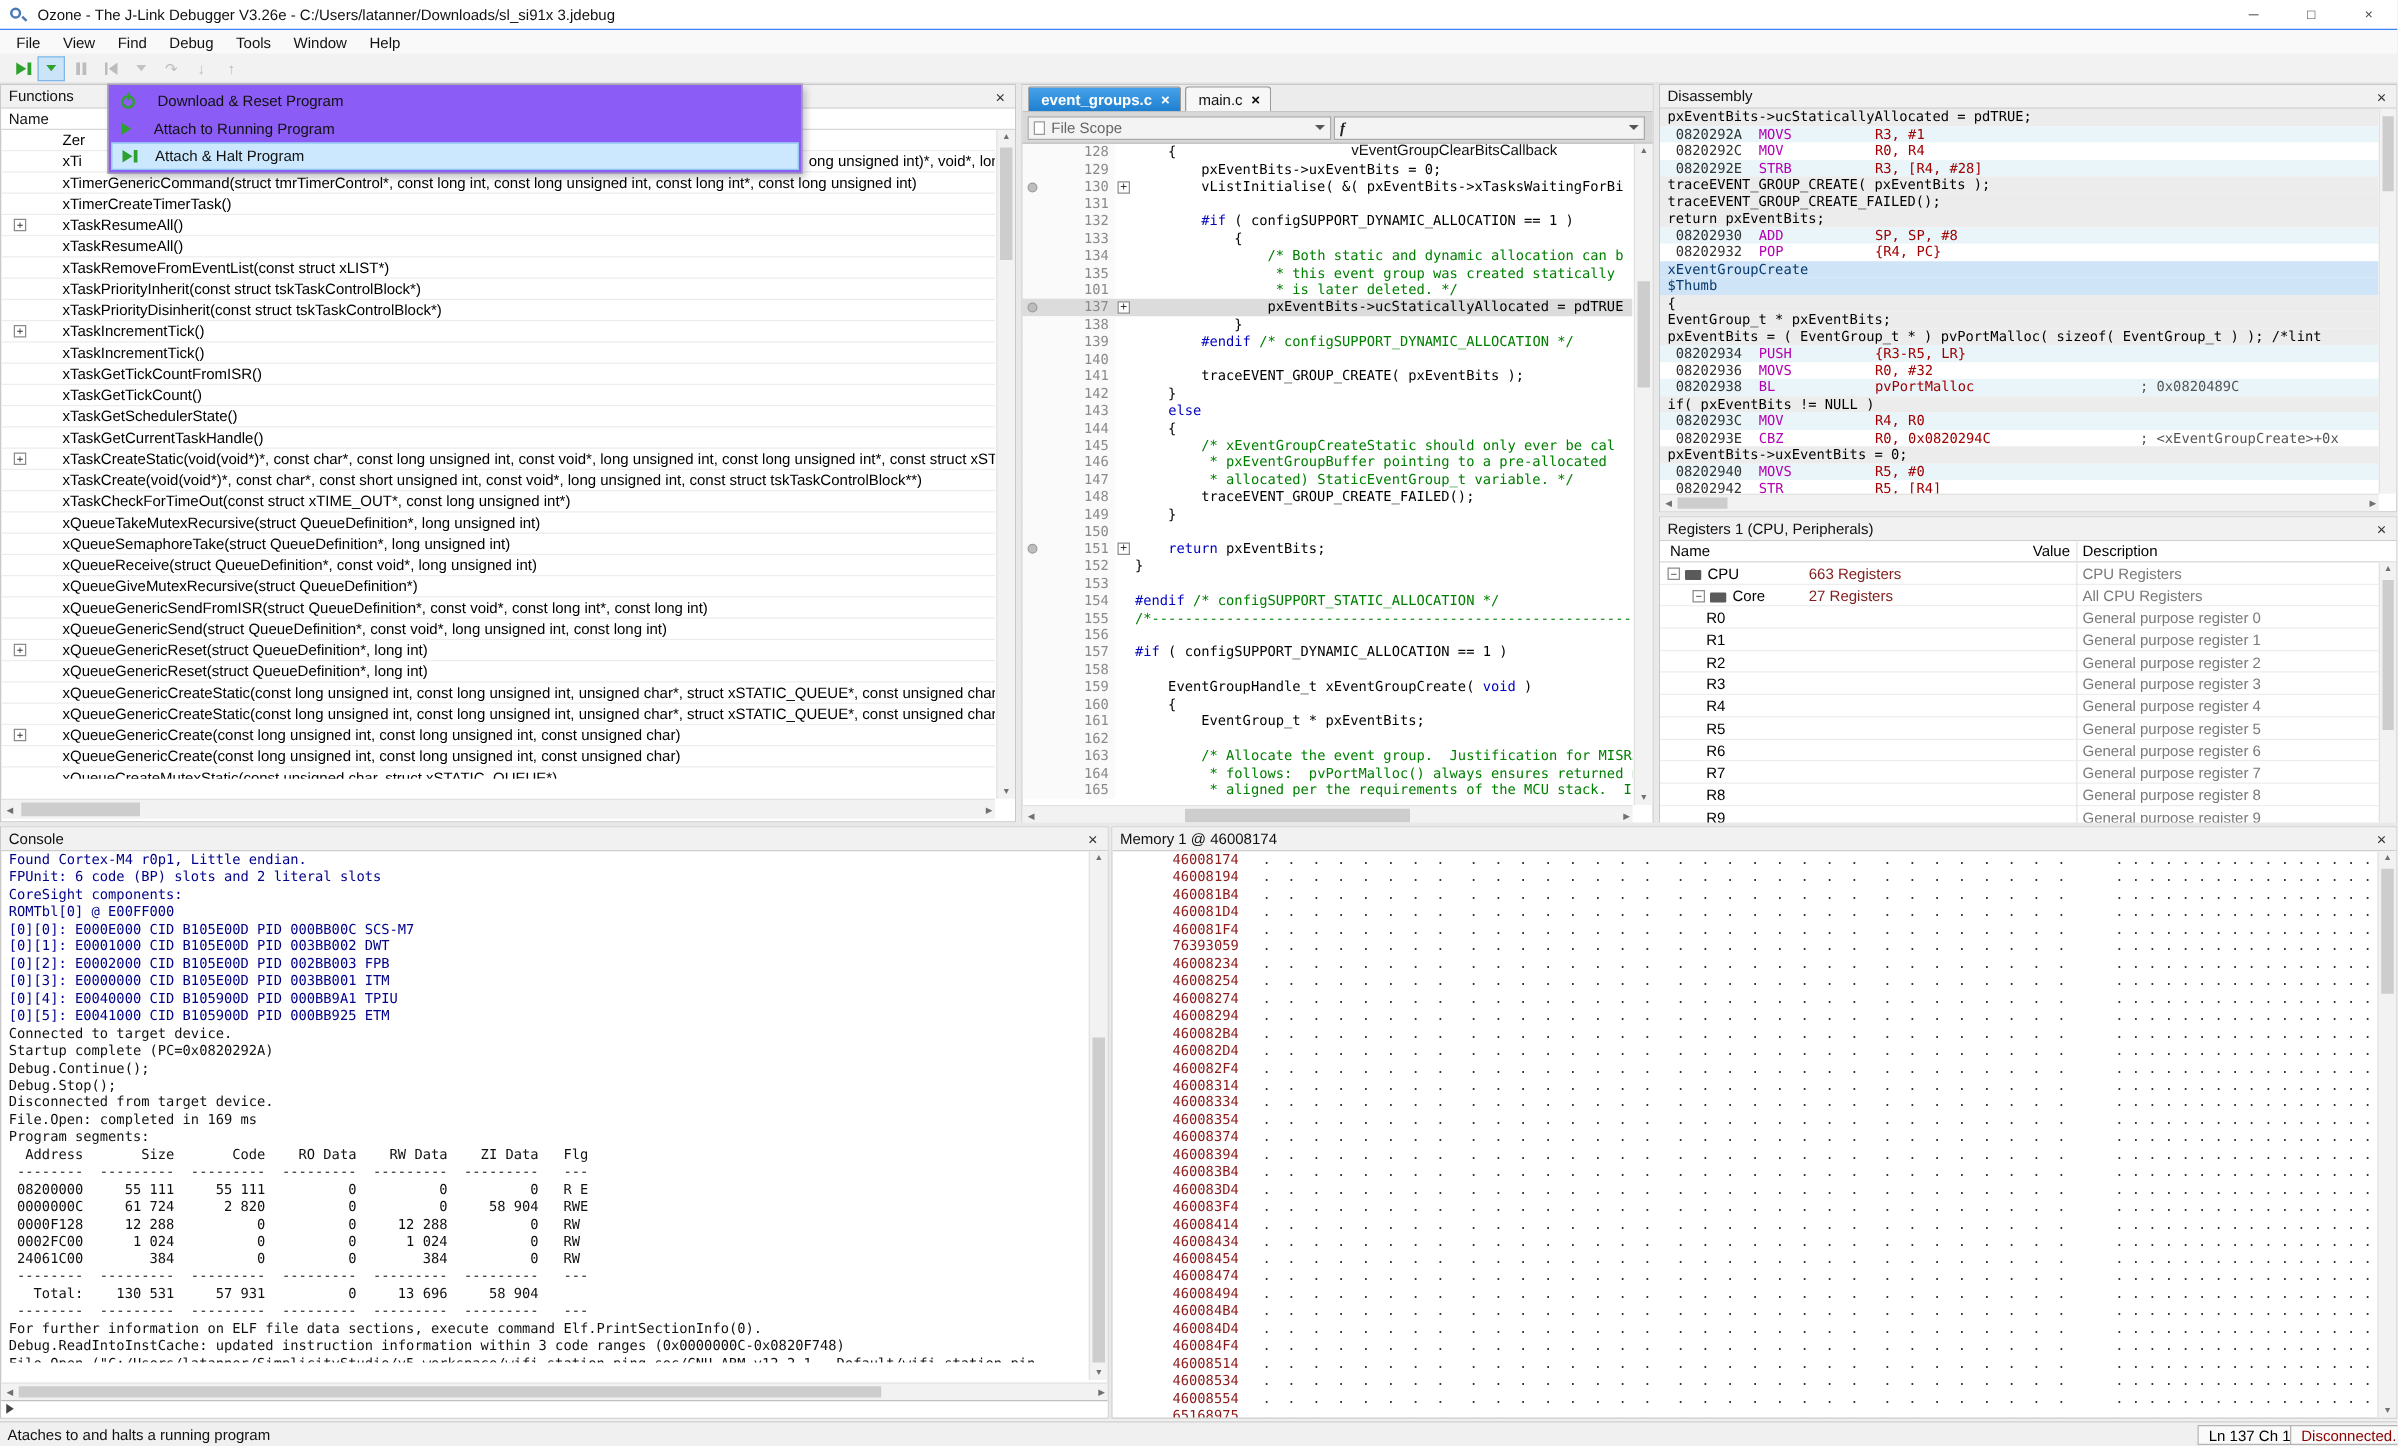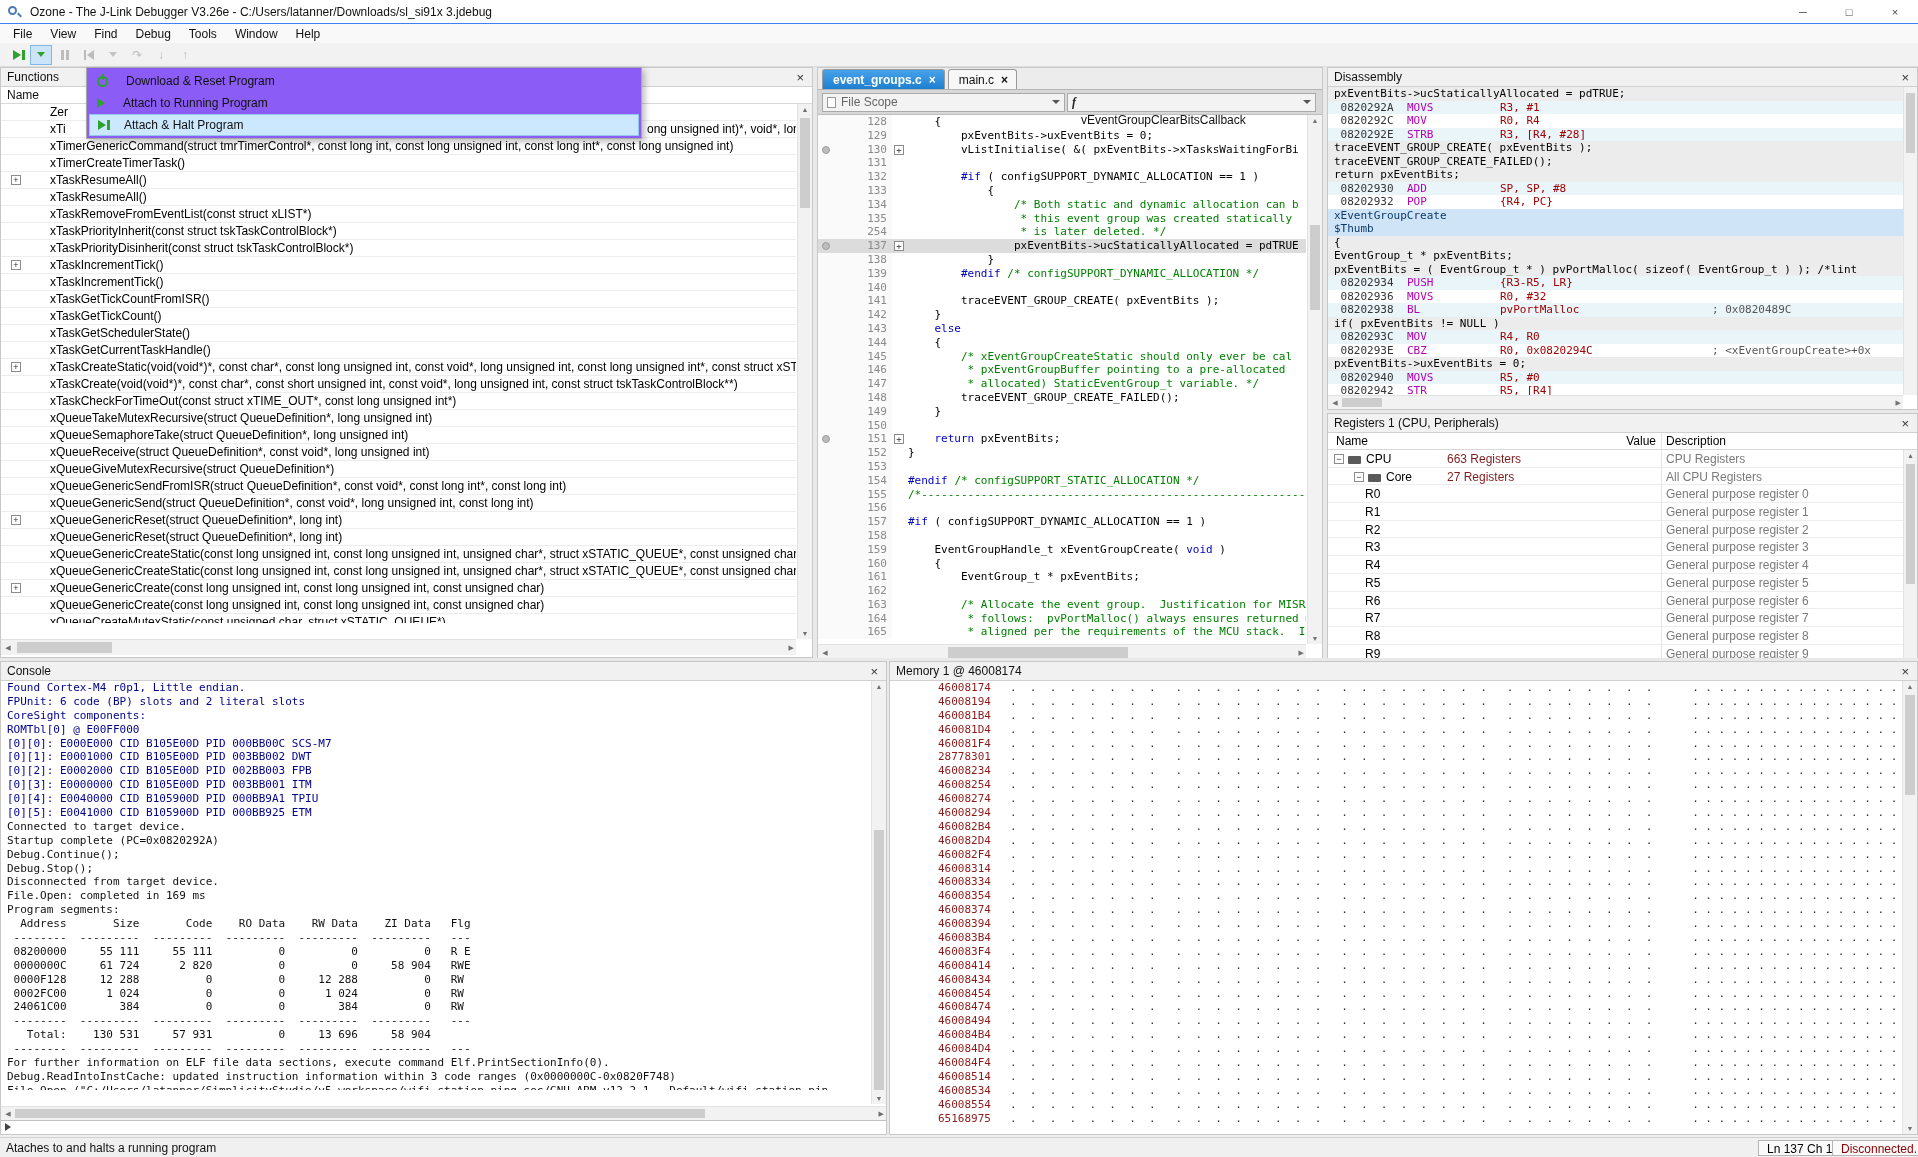--- a/index.html
+++ b/index.html
@@ -381,21 +381,21 @@
         <span class="ltext"><span class="p">                </span><span class="c">/* Both static and dynamic allocation can b</span></span>
       </div>
       <div class="cl">
         <span class="dotcol"></span>
         <span class="lnum">135</span>
         <span class="fcol"></span>
         <span class="ltext"><span class="p">                 </span><span class="c">* this event group was created statically</span></span>
       </div>
       <div class="cl">
         <span class="dotcol"></span>
-        <span class="lnum">254</span>
+        <span class="lnum">101</span>
         <span class="fcol"></span>
         <span class="ltext"><span class="p">                 </span><span class="c">* is later deleted. */</span></span>
       </div>
       <div class="cl hl">
         <span class="dotcol">
           <span class="dot"></span>
         </span>
         <span class="lnum">137</span>
         <span class="fcol">
           <span class="foldbox">+</span>
@@ -766,34 +766,35 @@
   <div class="phead">
     <span>Memory 1 @ 46008174</span>
     <span class="x">×</span>
   </div>
   <div id="mem-rows">
       <div class="mrow"><span class="maddr">46008174</span><span class="mdots">.  .  .  .  .  .  .  .   .  .  .  .  .  .  .  .   .  .  .  .  .  .  .  .   .  .  .  .  .  .  .  .      </span><span class="mdots">. . . . . . . . . . . . . . . .</span></div>
       <div class="mrow"><span class="maddr">46008194</span><span class="mdots">.  .  .  .  .  .  .  .   .  .  .  .  .  .  .  .   .  .  .  .  .  .  .  .   .  .  .  .  .  .  .  .      </span><span class="mdots">. . . . . . . . . . . . . . . .</span></div>
       <div class="mrow"><span class="maddr">460081B4</span><span class="mdots">.  .  .  .  .  .  .  .   .  .  .  .  .  .  .  .   .  .  .  .  .  .  .  .   .  .  .  .  .  .  .  .      </span><span class="mdots">. . . . . . . . . . . . . . . .</span></div>
       <div class="mrow"><span class="maddr">460081D4</span><span class="mdots">.  .  .  .  .  .  .  .   .  .  .  .  .  .  .  .   .  .  .  .  .  .  .  .   .  .  .  .  .  .  .  .      </span><span class="mdots">. . . . . . . . . . . . . . . .</span></div>
       <div class="mrow"><span class="maddr">460081F4</span><span class="mdots">.  .  .  .  .  .  .  .   .  .  .  .  .  .  .  .   .  .  .  .  .  .  .  .   .  .  .  .  .  .  .  .      </span><span class="mdots">. . . . . . . . . . . . . . . .</span></div>
-      <div class="mrow"><span class="maddr">28778301</span><span class="mdots">.  .  .  .  .  .  .  .   .  .  .  .  .  .  .  .   .  .  .  .  .  .  .  .   .  .  .  .  .  .  .  .      </span><span class="mdots">. . . . . . . . . . . . . . . .</span></div>
+      <div class="mrow"><span class="maddr">76393059</span><span class="mdots">.  .  .  .  .  .  .  .   .  .  .  .  .  .  .  .   .  .  .  .  .  .  .  .   .  .  .  .  .  .  .  .      </span><span class="mdots">. . . . . . . . . . . . . . . .</span></div>
       <div class="mrow"><span class="maddr">46008234</span><span class="mdots">.  .  .  .  .  .  .  .   .  .  .  .  .  .  .  .   .  .  .  .  .  .  .  .   .  .  .  .  .  .  .  .      </span><span class="mdots">. . . . . . . . . . . . . . . .</span></div>
       <div class="mrow"><span class="maddr">46008254</span><span class="mdots">.  .  .  .  .  .  .  .   .  .  .  .  .  .  .  .   .  .  .  .  .  .  .  .   .  .  .  .  .  .  .  .      </span><span class="mdots">. . . . . . . . . . . . . . . .</span></div>
       <div class="mrow"><span class="maddr">46008274</span><span class="mdots">.  .  .  .  .  .  .  .   .  .  .  .  .  .  .  .   .  .  .  .  .  .  .  .   .  .  .  .  .  .  .  .      </span><span class="mdots">. . . . . . . . . . . . . . . .</span></div>
       <div class="mrow"><span class="maddr">46008294</span><span class="mdots">.  .  .  .  .  .  .  .   .  .  .  .  .  .  .  .   .  .  .  .  .  .  .  .   .  .  .  .  .  .  .  .      </span><span class="mdots">. . . . . . . . . . . . . . . .</span></div>
       <div class="mrow"><span class="maddr">460082B4</span><span class="mdots">.  .  .  .  .  .  .  .   .  .  .  .  .  .  .  .   .  .  .  .  .  .  .  .   .  .  .  .  .  .  .  .      </span><span class="mdots">. . . . . . . . . . . . . . . .</span></div>
       <div class="mrow"><span class="maddr">460082D4</span><span class="mdots">.  .  .  .  .  .  .  .   .  .  .  .  .  .  .  .   .  .  .  .  .  .  .  .   .  .  .  .  .  .  .  .      </span><span class="mdots">. . . . . . . . . . . . . . . .</span></div>
       <div class="mrow"><span class="maddr">460082F4</span><span class="mdots">.  .  .  .  .  .  .  .   .  .  .  .  .  .  .  .   .  .  .  .  .  .  .  .   .  .  .  .  .  .  .  .      </span><span class="mdots">. . . . . . . . . . . . . . . .</span></div>
       <div class="mrow"><span class="maddr">46008314</span><span class="mdots">.  .  .  .  .  .  .  .   .  .  .  .  .  .  .  .   .  .  .  .  .  .  .  .   .  .  .  .  .  .  .  .      </span><span class="mdots">. . . . . . . . . . . . . . . .</span></div>
       <div class="mrow"><span class="maddr">46008334</span><span class="mdots">.  .  .  .  .  .  .  .   .  .  .  .  .  .  .  .   .  .  .  .  .  .  .  .   .  .  .  .  .  .  .  .      </span><span class="mdots">. . . . . . . . . . . . . . . .</span></div>
       <div class="mrow"><span class="maddr">46008354</span><span class="mdots">.  .  .  .  .  .  .  .   .  .  .  .  .  .  .  .   .  .  .  .  .  .  .  .   .  .  .  .  .  .  .  .      </span><span class="mdots">. . . . . . . . . . . . . . . .</span></div>
       <div class="mrow"><span class="maddr">46008374</span><span class="mdots">.  .  .  .  .  .  .  .   .  .  .  .  .  .  .  .   .  .  .  .  .  .  .  .   .  .  .  .  .  .  .  .      </span><span class="mdots">. . . . . . . . . . . . . . . .</span></div>
       <div class="mrow"><span class="maddr">46008394</span><span class="mdots">.  .  .  .  .  .  .  .   .  .  .  .  .  .  .  .   .  .  .  .  .  .  .  .   .  .  .  .  .  .  .  .      </span><span class="mdots">. . . . . . . . . . . . . . . .</span></div>
       <div class="mrow"><span class="maddr">460083B4</span><span class="mdots">.  .  .  .  .  .  .  .   .  .  .  .  .  .  .  .   .  .  .  .  .  .  .  .   .  .  .  .  .  .  .  .      </span><span class="mdots">. . . . . . . . . . . . . . . .</span></div>
+      <div class="mrow"><span class="maddr">460083D4</span><span class="mdots">.  .  .  .  .  .  .  .   .  .  .  .  .  .  .  .   .  .  .  .  .  .  .  .   .  .  .  .  .  .  .  .      </span><span class="mdots">. . . . . . . . . . . . . . . .</span></div>
       <div class="mrow"><span class="maddr">460083F4</span><span class="mdots">.  .  .  .  .  .  .  .   .  .  .  .  .  .  .  .   .  .  .  .  .  .  .  .   .  .  .  .  .  .  .  .      </span><span class="mdots">. . . . . . . . . . . . . . . .</span></div>
       <div class="mrow"><span class="maddr">46008414</span><span class="mdots">.  .  .  .  .  .  .  .   .  .  .  .  .  .  .  .   .  .  .  .  .  .  .  .   .  .  .  .  .  .  .  .      </span><span class="mdots">. . . . . . . . . . . . . . . .</span></div>
       <div class="mrow"><span class="maddr">46008434</span><span class="mdots">.  .  .  .  .  .  .  .   .  .  .  .  .  .  .  .   .  .  .  .  .  .  .  .   .  .  .  .  .  .  .  .      </span><span class="mdots">. . . . . . . . . . . . . . . .</span></div>
       <div class="mrow"><span class="maddr">46008454</span><span class="mdots">.  .  .  .  .  .  .  .   .  .  .  .  .  .  .  .   .  .  .  .  .  .  .  .   .  .  .  .  .  .  .  .      </span><span class="mdots">. . . . . . . . . . . . . . . .</span></div>
       <div class="mrow"><span class="maddr">46008474</span><span class="mdots">.  .  .  .  .  .  .  .   .  .  .  .  .  .  .  .   .  .  .  .  .  .  .  .   .  .  .  .  .  .  .  .      </span><span class="mdots">. . . . . . . . . . . . . . . .</span></div>
       <div class="mrow"><span class="maddr">46008494</span><span class="mdots">.  .  .  .  .  .  .  .   .  .  .  .  .  .  .  .   .  .  .  .  .  .  .  .   .  .  .  .  .  .  .  .      </span><span class="mdots">. . . . . . . . . . . . . . . .</span></div>
       <div class="mrow"><span class="maddr">460084B4</span><span class="mdots">.  .  .  .  .  .  .  .   .  .  .  .  .  .  .  .   .  .  .  .  .  .  .  .   .  .  .  .  .  .  .  .      </span><span class="mdots">. . . . . . . . . . . . . . . .</span></div>
       <div class="mrow"><span class="maddr">460084D4</span><span class="mdots">.  .  .  .  .  .  .  .   .  .  .  .  .  .  .  .   .  .  .  .  .  .  .  .   .  .  .  .  .  .  .  .      </span><span class="mdots">. . . . . . . . . . . . . . . .</span></div>
       <div class="mrow"><span class="maddr">460084F4</span><span class="mdots">.  .  .  .  .  .  .  .   .  .  .  .  .  .  .  .   .  .  .  .  .  .  .  .   .  .  .  .  .  .  .  .      </span><span class="mdots">. . . . . . . . . . . . . . . .</span></div>
       <div class="mrow"><span class="maddr">46008514</span><span class="mdots">.  .  .  .  .  .  .  .   .  .  .  .  .  .  .  .   .  .  .  .  .  .  .  .   .  .  .  .  .  .  .  .      </span><span class="mdots">. . . . . . . . . . . . . . . .</span></div>

